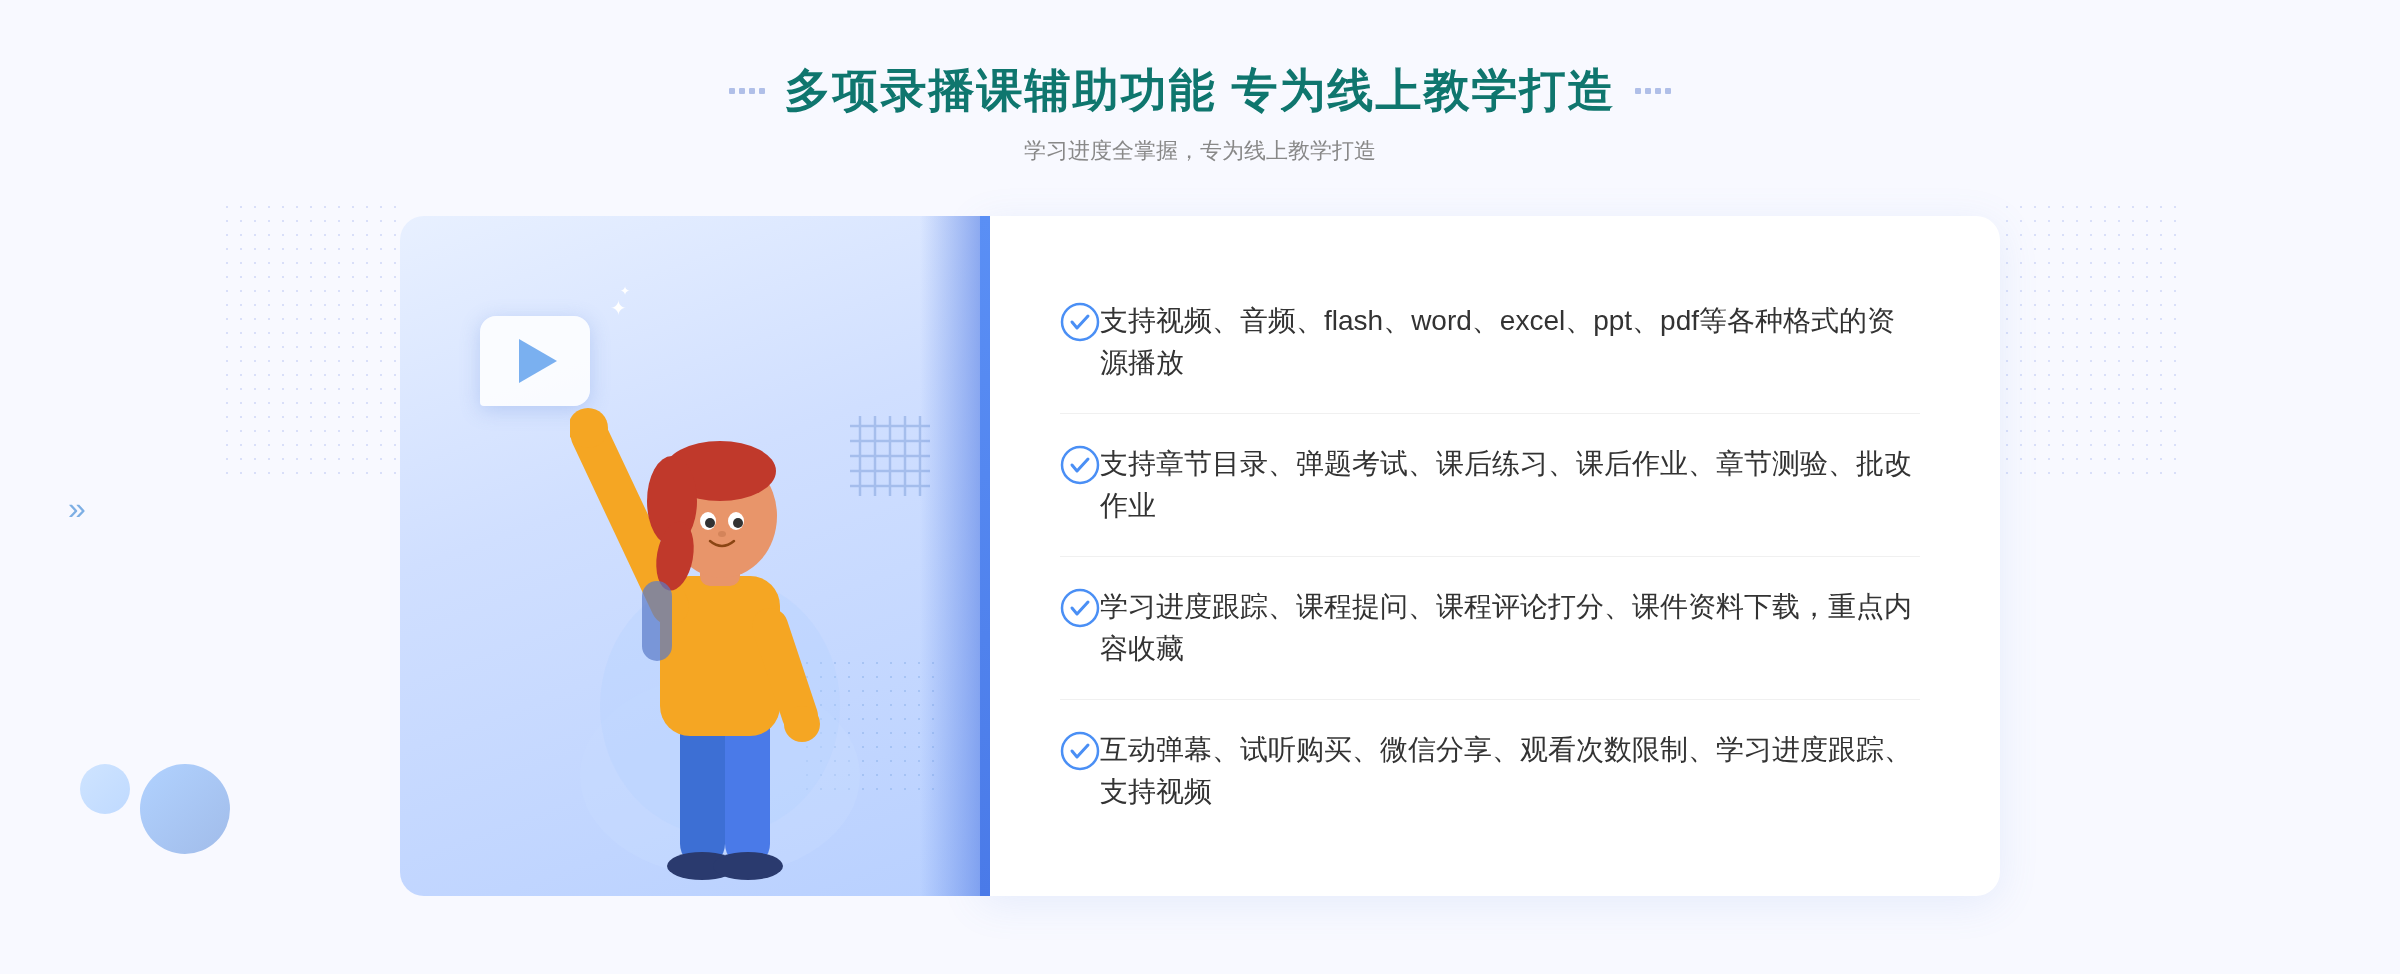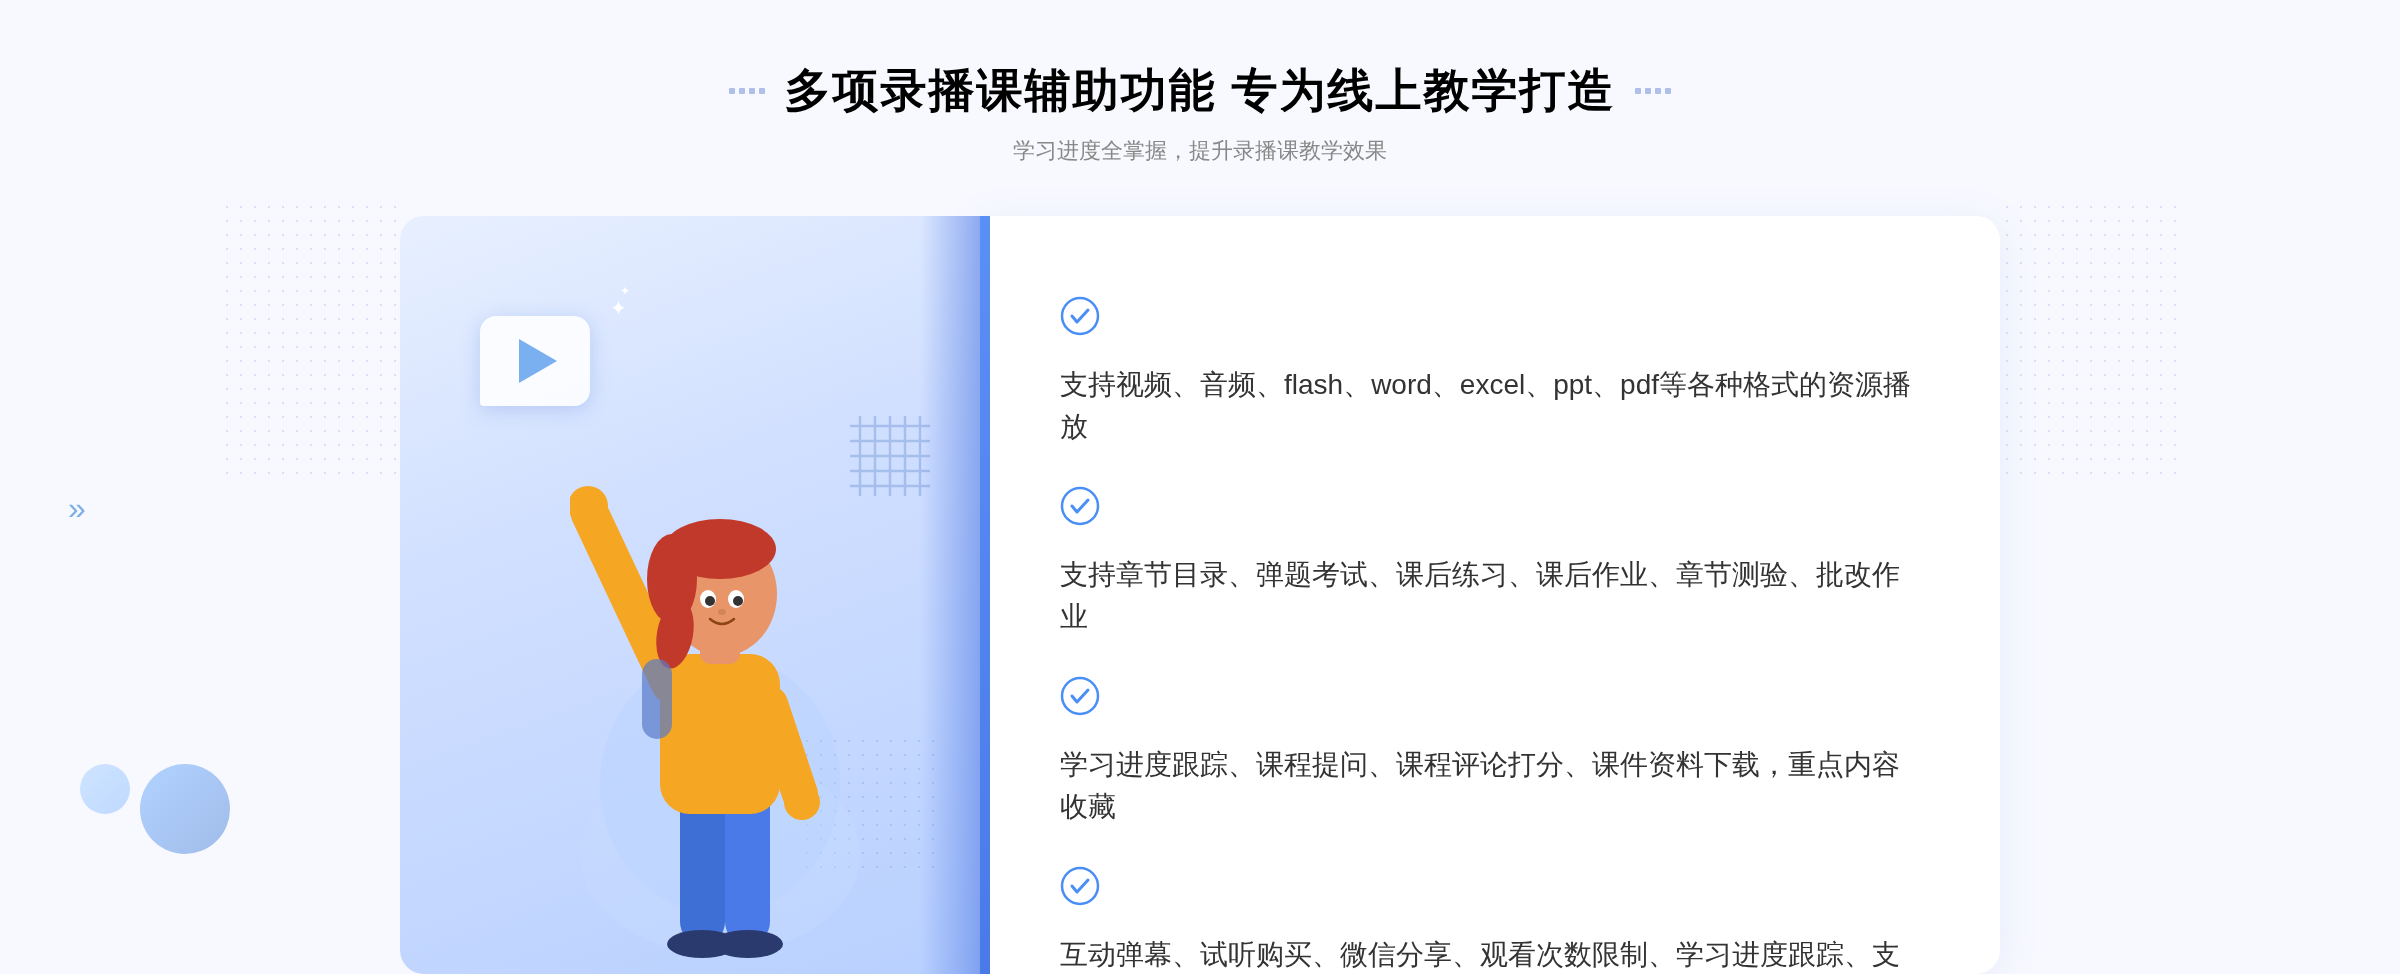--- a/index.html
+++ b/index.html
@@ -107,21 +107,21 @@
     .decorator-dot {
       width: 6px;
       height: 6px;
       background: #b0bfe8;
       border-radius: 1px;
     }
 
     .main-title {
       font-size: 46px;
       font-weight: 600;
-      color: #000000;
+      color: #0f766e;
       letter-spacing: 2px;
     }
 
     .sub-title {
       font-size: 22px;
       color: #888;
       margin-top: 14px;
       font-weight: 400;
     }
 
@@ -211,23 +211,21 @@
       display: flex;
       flex-direction: column;
       justify-content: space-around;
       box-shadow: 0 8px 40px rgba(100, 140, 220, 0.12);
     }
 
     
     .feature-item {
       display: flex;
       align-items: flex-start;
-      gap: 28px;
       padding: 18px 0;
-      flex-direction: column;
     }
 
     .check-icon {
       width: 40px;
       height: 40px;
       flex-shrink: 0;
       margin-top: 2px;
     }
 
     .feature-text {
@@ -301,21 +299,21 @@
         <div class="decorator-dot"></div>
       </div>
       <h1 class="main-title">多项录播课辅助功能 专为线上教学打造</h1>
       <div class="decorator-dots">
         <div class="decorator-dot"></div>
         <div class="decorator-dot"></div>
         <div class="decorator-dot"></div>
         <div class="decorator-dot"></div>
       </div>
     </div>
-    <p class="sub-title">学习进度全掌握，提升录播课教学效果</p>
+    <p class="sub-title">学习进度全掌握，专为线上教学打造</p>
   </div>
 
   <div class="content-area">
 
     <div class="left-panel">
 
       <div class="play-bubble">
         <div class="play-triangle"></div>
       </div>
 

